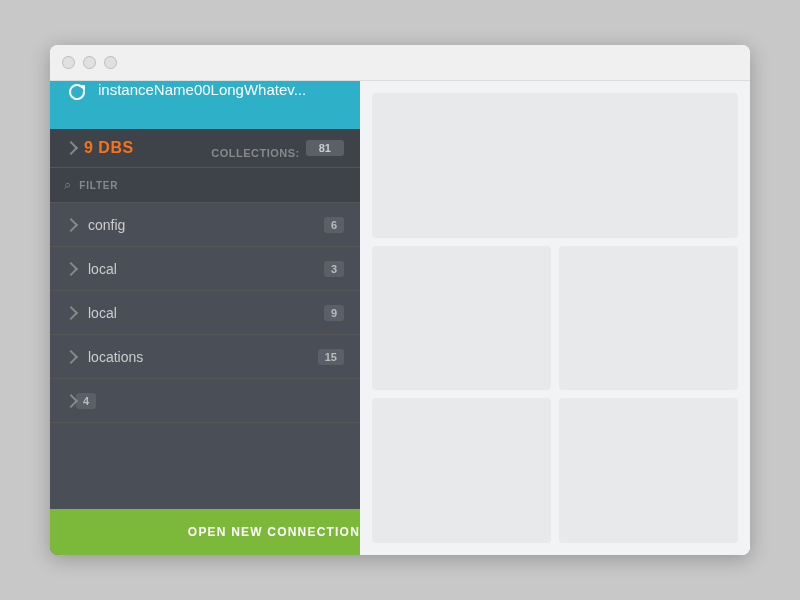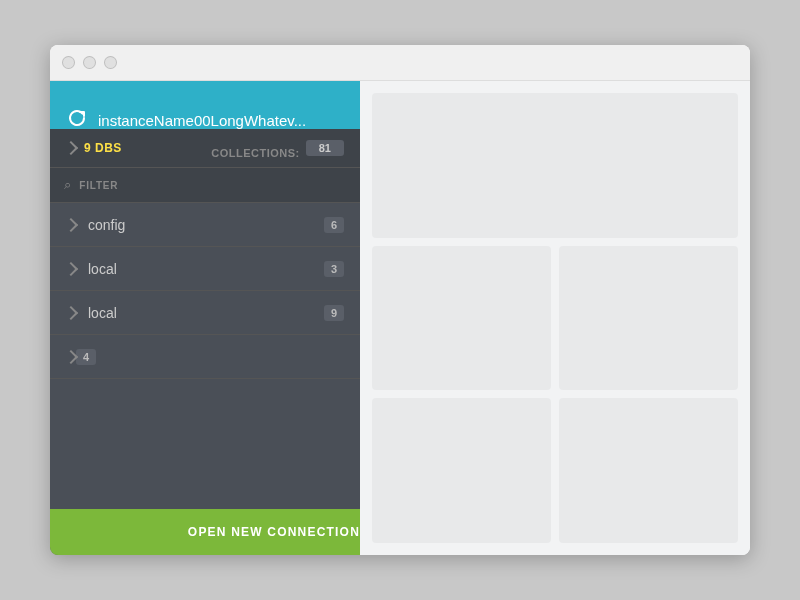--- a/index.html
+++ b/index.html
@@ -60,21 +60,21 @@
       flex-direction: column;
       flex-shrink: 0;
       overflow: hidden;
     }
 
     .instance-header {
       background: #2eb0c8;
       padding: 0 16px;
       height: 48px;
       display: flex;
-      align-items: flex-end;
+      align-items: flex-start;
       gap: 10px;
       flex-shrink: 0;
     }
 
     .instance-icon {
       width: 22px;
       height: 22px;
       flex-shrink: 0;
     }
 
@@ -106,22 +106,22 @@
       display: inline-block;
       width: 10px;
       height: 10px;
       border-right: 2px solid #888;
       border-top: 2px solid #888;
       transform: rotate(45deg);
       flex-shrink: 0;
     }
 
     .db-count {
-      color: #fde047;
-      font-size: 12px;
+      color: #f97316;
+      font-size: 16px;
       font-weight: 600;
       letter-spacing: 0.5px;
       margin-left: 8px;
       text-transform: uppercase;
     }
 
     .collections-label {
       color: #888;
       font-size: 11px;
       font-weight: 600;
@@ -294,20 +294,25 @@
           <span class="db-item-name">local</span>
           <span class="db-item-count">3</span>
         </div>
         <div class="db-item">
           <span class="chevron-right"></span>
           <span class="db-item-name">local</span>
           <span class="db-item-count">9</span>
         </div>
         <div class="db-item">
           <span class="chevron-right"></span>
+          <span class="db-item-name">locations</span>
+          <span class="db-item-count">15</span>
+        </div>
+        <div class="db-item">
+          <span class="chevron-right"></span>
           <span class="db-item-count">4</span>
         </div>
       </div>
 
       <button class="open-connection-btn">
         <span>OPEN NEW CONNECTION</span>
       </button>
 
     </div>
 

